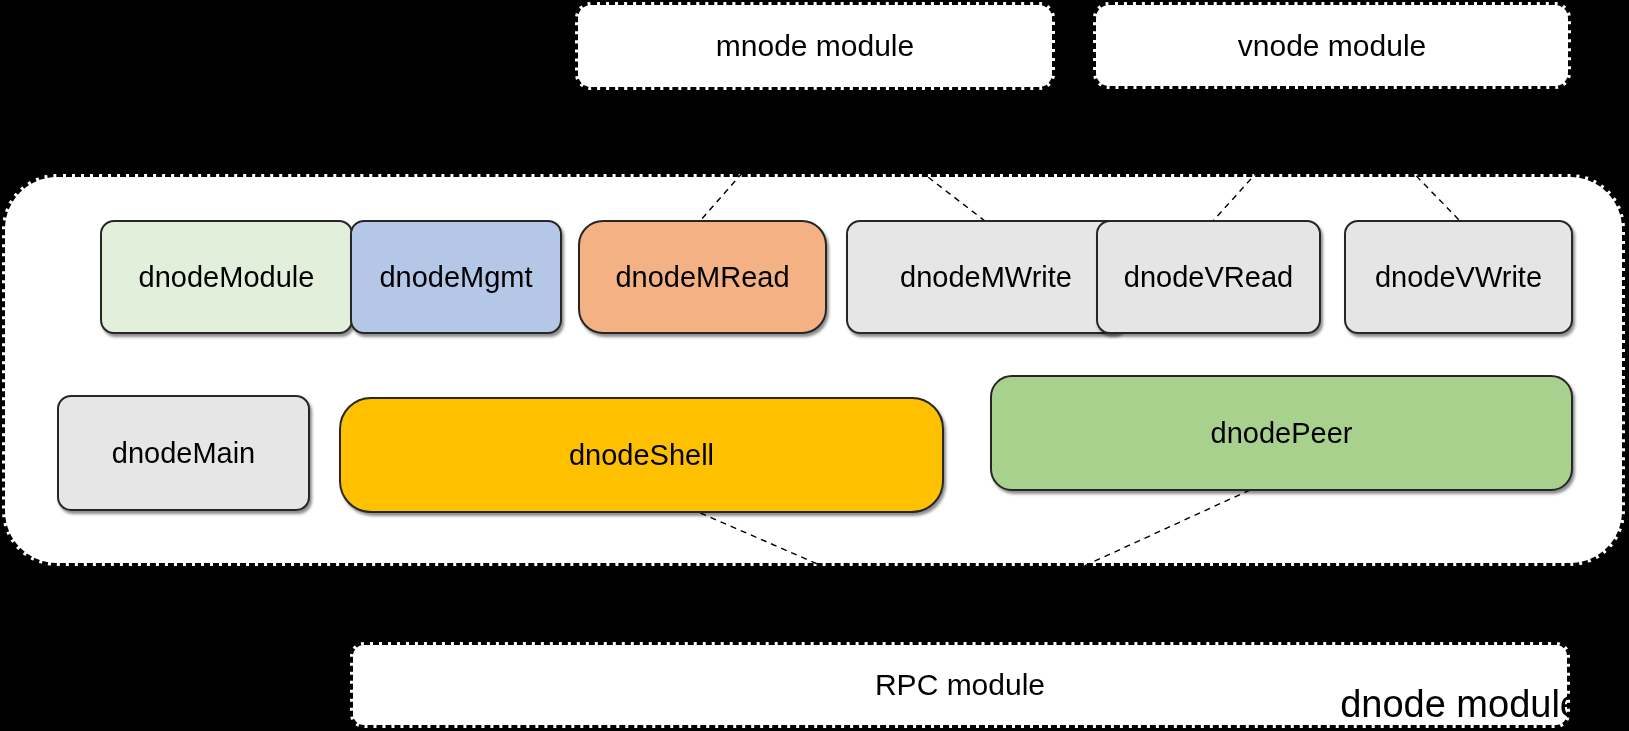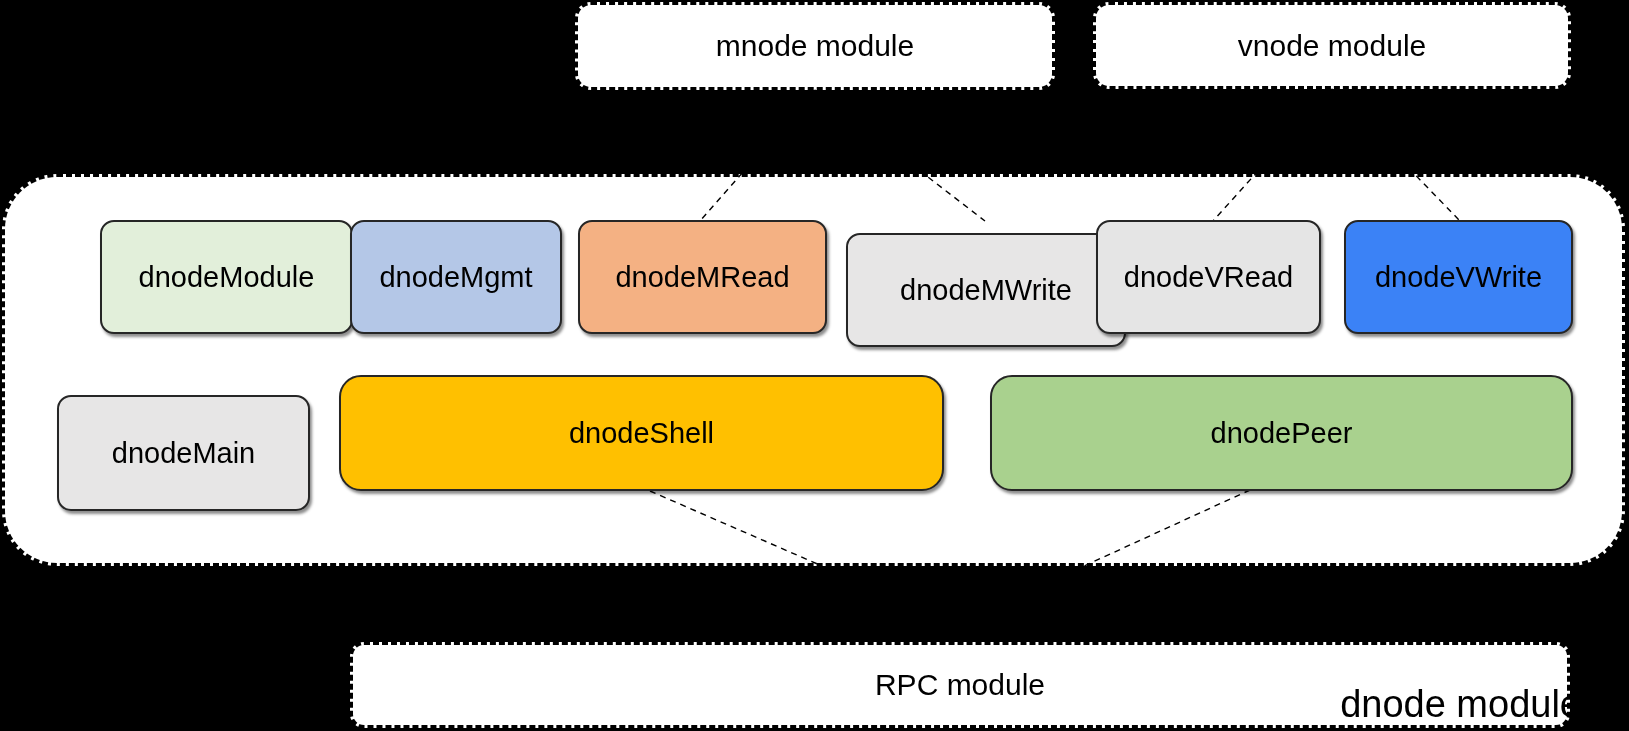--- a/index.html
+++ b/index.html
@@ -64,26 +64,26 @@
     display:flex;
     align-items:center;
     justify-content:center;
     font-size:29px;
     box-sizing:border-box;
     box-shadow:2px 3px 3px rgba(0,0,0,0.45);
     z-index:3;
   }
   #comp-dnodeModule{left:57px; top:220px; width:253px; height:114px;margin-left:43px;}
   #comp-dnodeMgmt  {left:350px; top:220px; width:212px; height:114px;}
-  #comp-dnodeMRead {left:578px; top:220px; width:249px; height:114px;}
-  #comp-dnodeMWrite{left:846px; top:233px; width:280px; height:114px;}
+  #comp-dnodeMRead {left:578px; top:220px; width:249px; height:114px;border-radius:25px;}
+  #comp-dnodeMWrite{left:846px; top:220px; width:280px; height:114px;}
   #comp-dnodeVRead {left:1096px;top:220px; width:225px; height:114px;}
   #comp-dnodeVWrite{left:1344px;top:220px; width:229px; height:114px;}
   #comp-dnodeMain  {left:57px; top:375px; width:253px; height:116px;}
-  #comp-dnodeShell {left:339px; top:375px; width:605px; height:116px; border-radius:22px;}
+  #comp-dnodeShell {left:339px; top:397px; width:605px; height:116px; border-radius:32px;}
   #comp-dnodePeer  {left:990px; top:375px; width:583px; height:116px; border-radius:22px;}
 </style>
 </head>
 <body>
 
 <div class="stage" style="background-color: rgb(0, 0, 0);">
 
   <div class="module-box" id="mnode-box">
     <span>mnode module</span>
   </div>
@@ -112,21 +112,21 @@
   </div>
   <div class="comp" id="comp-dnodeMRead" style="background-color: rgb(244, 177, 131);">
     <span>dnodeMRead</span>
   </div>
   <div class="comp" id="comp-dnodeMWrite" style="background-color: rgb(231, 230, 230);">
     <span>dnodeMWrite</span>
   </div>
   <div class="comp" id="comp-dnodeVRead" style="background-color: #e5e5e5;">
     <span>dnodeVRead</span>
   </div>
-  <div class="comp" id="comp-dnodeVWrite" style="background-color: #3b82f6;">
+  <div class="comp" id="comp-dnodeVWrite" style="background-color: #e5e5e5;">
     <span>dnodeVWrite</span>
   </div>
 
   <div class="comp" id="comp-dnodeMain" style="background-color: rgb(231, 230, 230); margin-top: 20px;">
     <span>dnodeMain</span>
   </div>
   <div class="comp" id="comp-dnodeShell" style="background-color: rgb(255, 192, 0);">
     <span>dnodeShell</span>
   </div>
   <div class="comp" id="comp-dnodePeer" style="background-color: rgb(169, 209, 142);">

